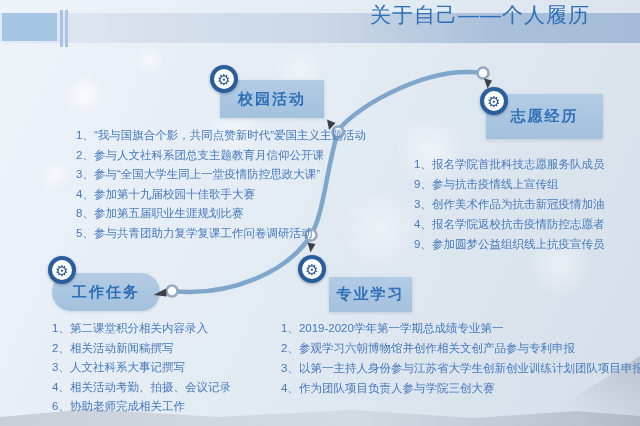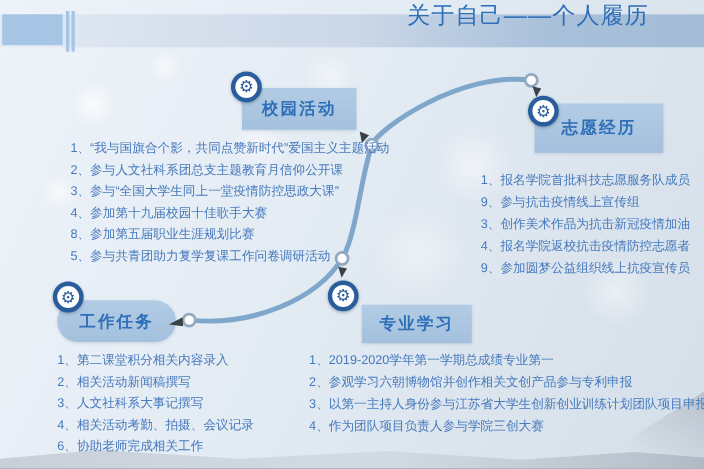--- a/index.html
+++ b/index.html
@@ -76,38 +76,38 @@
   </svg>
 
   <div class="badge" style="left:210px;top:65px;">
     <div class="badge-inner">
         <span>⚙</span>
       </div>
   </div>
   <div class="section-box" style="left:220px;top:80px;width:104px;height:38px;">
     <span>校园活动</span>
   </div>
-  <div class="list" style="left:64px;top:126px;">
+  <div class="list" style="left:76px;top:126px;">
     <div class="li">1、“我与国旗合个影，共同点赞新时代”爱国主义主题活动</div>
     <div class="li">2、参与人文社科系团总支主题教育月信仰公开课</div>
     <div class="li">3、参与“全国大学生同上一堂疫情防控思政大课”</div>
     <div class="li">4、参加第十九届校园十佳歌手大赛</div>
     <div class="li">8、参加第五届职业生涯规划比赛</div>
     <div class="li">5、参与共青团助力复学复课工作问卷调研活动</div>
   </div>
 
   <div class="badge" style="left:480px;top:87px;">
     <div class="badge-inner">
         <span>⚙</span>
       </div>
   </div>
   <div class="section-box" style="left:486px;top:94px;width:117px;height:45px;">
     <span>志愿经历</span>
   </div>
-  <div class="list lh20" style="left:437px;top:154px;">
+  <div class="list lh20" style="left:414px;top:154px;">
     <div class="li">1、报名学院首批科技志愿服务队成员</div>
     <div class="li">9、参与抗击疫情线上宣传组</div>
     <div class="li">3、创作美术作品为抗击新冠疫情加油</div>
     <div class="li">4、报名学院返校抗击疫情防控志愿者</div>
     <div class="li">9、参加圆梦公益组织线上抗疫宣传员</div>
   </div>
 
   <div class="badge" style="left:48px;top:256px;">
     <div class="badge-inner">
         <span>⚙</span>
@@ -122,21 +122,21 @@
     <div class="li">3、人文社科系大事记撰写</div>
     <div class="li">4、相关活动考勤、拍摄、会议记录</div>
     <div class="li">6、协助老师完成相关工作</div>
   </div>
 
   <div class="badge" style="left:298px;top:255px;">
     <div class="badge-inner">
         <span>⚙</span>
       </div>
   </div>
-  <div class="section-box" style="left:329px;top:277px;width:100px;height:35px;">
+  <div class="section-box" style="left:329px;top:277px;width:83px;height:35px;">
     <span>专业学习</span>
   </div>
   <div class="list lh20" style="left:281px;top:318px;">
     <div class="li">1、2019-2020学年第一学期总成绩专业第一</div>
     <div class="li">2、参观学习六朝博物馆并创作相关文创产品参与专利申报</div>
     <div class="li">3、以第一主持人身份参与江苏省大学生创新创业训练计划团队项目申报</div>
     <div class="li">4、作为团队项目负责人参与学院三创大赛</div>
   </div>
 
   <div class="bottom-band"></div>

